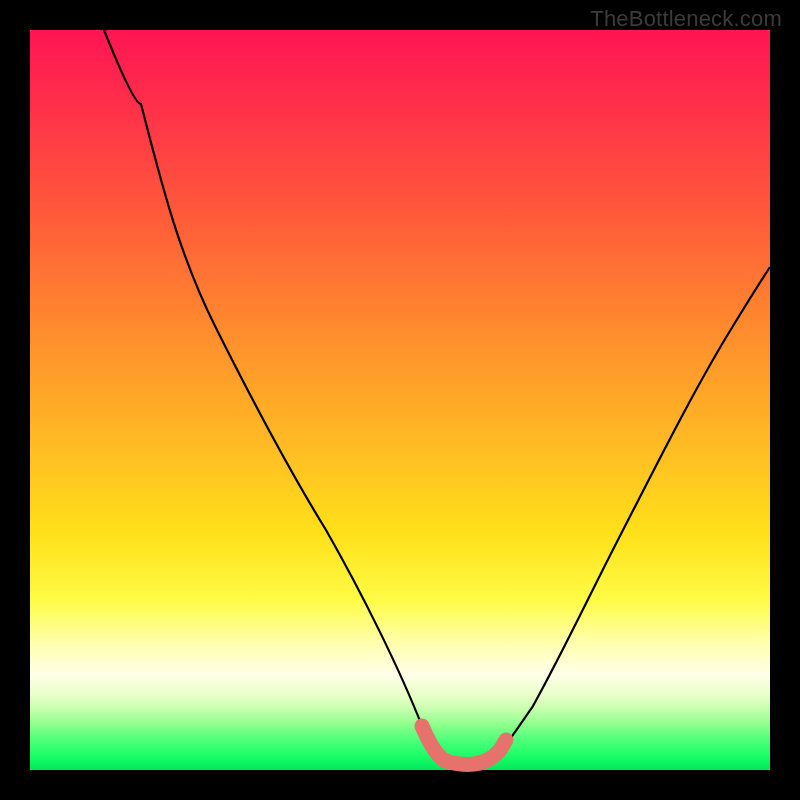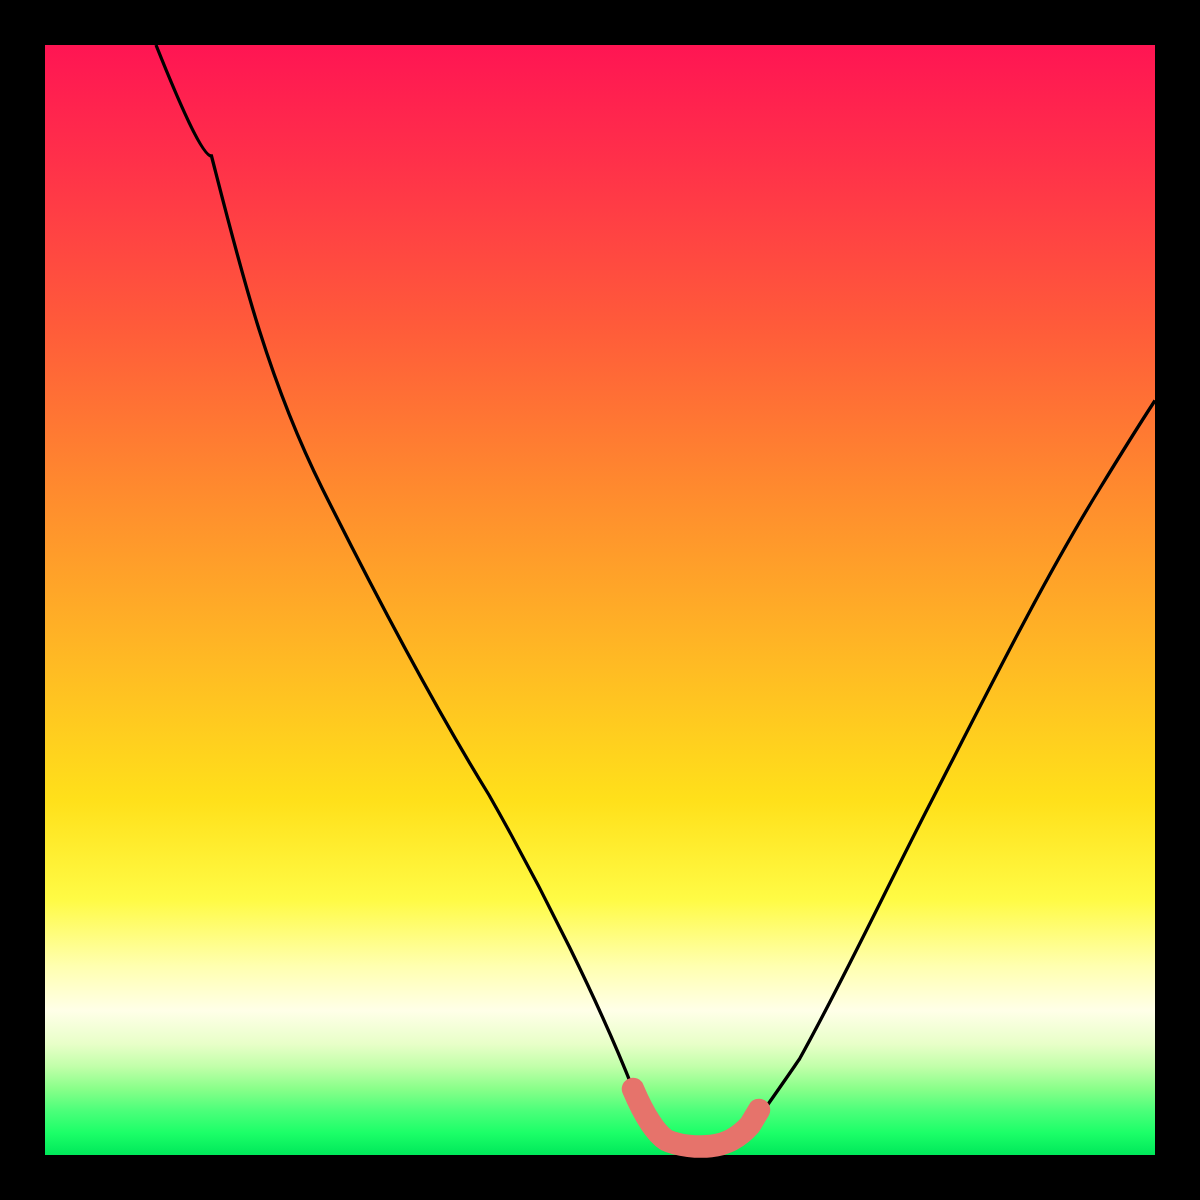--- a/index.html
+++ b/index.html
@@ -75,20 +75,21 @@
     stroke-width: 15;
     stroke-linecap: round;
     stroke-linejoin: round;
   }
 </style>
 </head>
 <body>
 
 <div class="chart-container">
 
+  <div class="watermark">TheBottleneck.com</div>
 
   <div class="plot-area">
     <div class="gradient-bg"></div>
 
     <svg class="curve" viewBox="0 0 740 740" preserveAspectRatio="none">
 
       <path class="curve-line" d="M 74 0
                C 90 40, 105 74, 111 74
                C 130 148, 148 222, 185 296
                C 222 370, 259 440, 296 500

